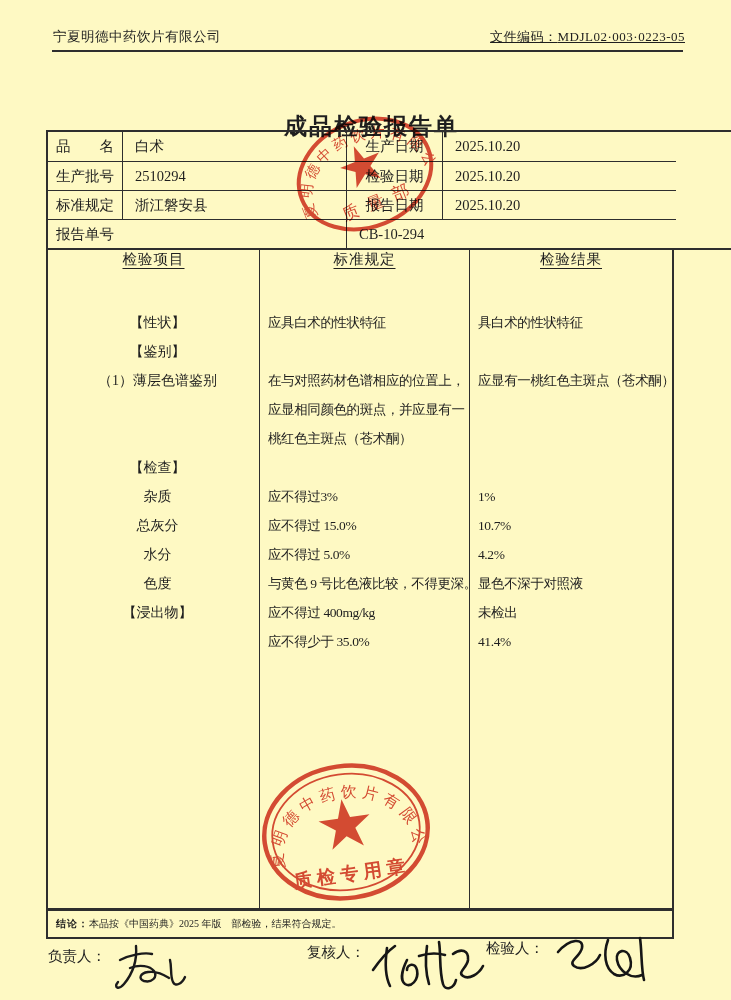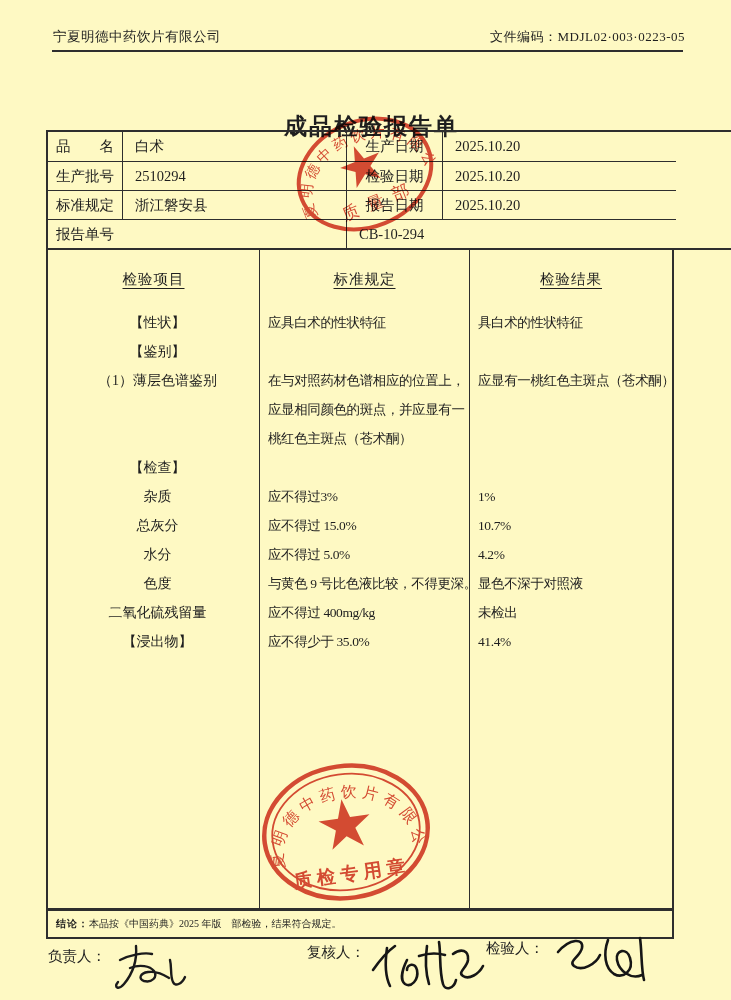--- a/index.html
+++ b/index.html
@@ -3,21 +3,21 @@
 <meta charset="utf-8">
 <style>
   html,body{margin:0;padding:0;background:#ffffff;}
   .page{
     position:relative;width:731px;height:1000px;background:#fef9c3;
     font-family:"Liberation Serif","DejaVu Serif",serif;color:#1f1f1f;
     overflow:hidden;
   }
   
   .hdr-company{position:absolute;left:53px;top:28px;font-size:13.5px;letter-spacing:.5px;}
-  .hdr-code{position:absolute;right:46px;top:28px;font-size:13px;letter-spacing:.5px;}
+  .hdr-code{position:absolute;right:46px;top:28px;font-size:13px;letter-spacing:.5px;text-decoration:underline;}
   .hdr-rule{position:absolute;left:52px;top:50px;width:631px;height:2px;background:#2e2e2e;}
   .title{position:absolute;left:6px;top:84px;width:731px;text-align:center;
          font-size:23px;font-weight:bold;letter-spacing:2px;margin-top:27px;}
   
   .info-table{
     position:absolute;left:46px;top:130px;width:720px;height:120px;box-sizing:border-box;
     display:grid;grid-template-columns:74px 224px 96px 234px;grid-auto-rows:29px;
     border:2px solid #2e2e2e;font-size:14.5px;
   }
   .info-table>div{box-sizing:border-box;border-left:1.5px solid #2e2e2e;border-top:1.5px solid #2e2e2e;
@@ -30,21 +30,21 @@
   .span2{grid-column:span 2;}
   
   .items-table{
     position:absolute;left:46px;top:250px;width:628px;height:658px;box-sizing:border-box;
     border-left:2px solid #2e2e2e;border-right:2px solid #2e2e2e;font-size:14px;
   }
   .col{position:absolute;top:0;height:100%;box-sizing:border-box;}
   .col.c1{left:0;width:211px;}
   .col.c2{left:211px;width:210px;border-left:1.5px solid #2e2e2e;}
   .col.c3{left:421px;width:203px;border-left:1.5px solid #2e2e2e;}
-  .col-h{height:58px;display:flex;justify-content:center;align-items:flex-start;padding-top:20px;box-sizing:border-box;}
+  .col-h{height:58px;display:flex;justify-content:center;align-items:flex-start;padding-top:0;box-sizing:border-box;}
   .uline{text-decoration:underline;text-underline-offset:4px;font-size:14.5px;letter-spacing:1px;}
   .ln{height:29px;line-height:29px;white-space:nowrap;overflow:visible;}
   .c1 .ln{padding-left:8px;text-align:center;}
   .c2 .ln{padding-left:8px;font-size:13.5px;letter-spacing:-0.4px;}
   .c3 .ln{padding-left:8px;font-size:13.5px;letter-spacing:-0.4px;}
   
   .conclusion{
     position:absolute;left:46px;top:908px;width:628px;height:31px;box-sizing:border-box;
     border:2px solid #2e2e2e;border-top:3px solid #2e2e2e;
     font-size:10px;line-height:25px;padding-left:8px;white-space:nowrap;
@@ -96,21 +96,20 @@
       <div class="ln">【性状】</div>
       <div class="ln">【鉴别】</div>
       <div class="ln">（1）薄层色谱鉴别</div>
       <div class="ln"></div>
       <div class="ln"></div>
       <div class="ln">【检查】</div>
       <div class="ln">杂质</div>
       <div class="ln">总灰分</div>
       <div class="ln">水分</div>
       <div class="ln">色度</div>
-      <div class="ln">二氧化硫残留量</div>
       <div class="ln">【浸出物】</div>
     </div>
     <div class="col c2">
       <div class="col-h">
           <span class="uline">标准规定</span>
         </div>
       <div class="ln">应具白术的性状特征</div>
       <div class="ln"></div>
       <div class="ln">在与对照药材色谱相应的位置上，</div>
       <div class="ln">应显相同颜色的斑点，并应显有一</div>

